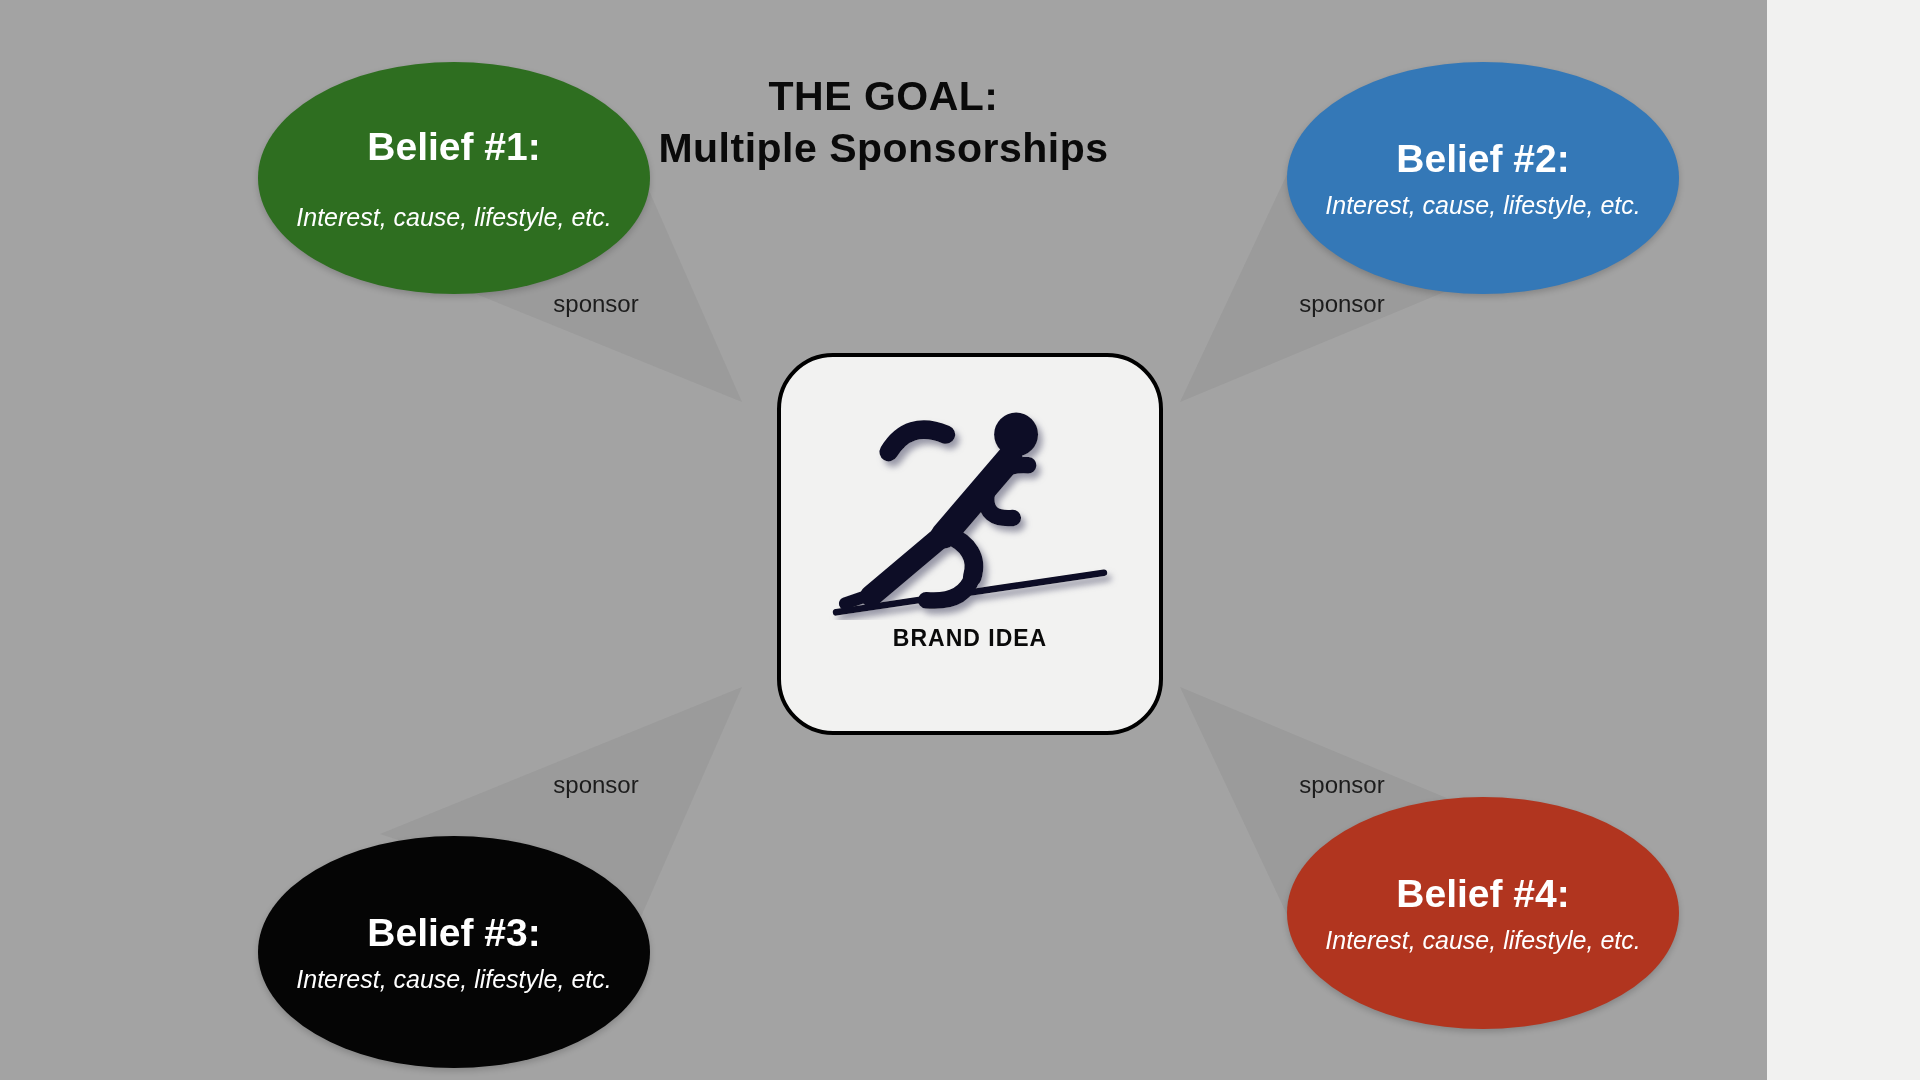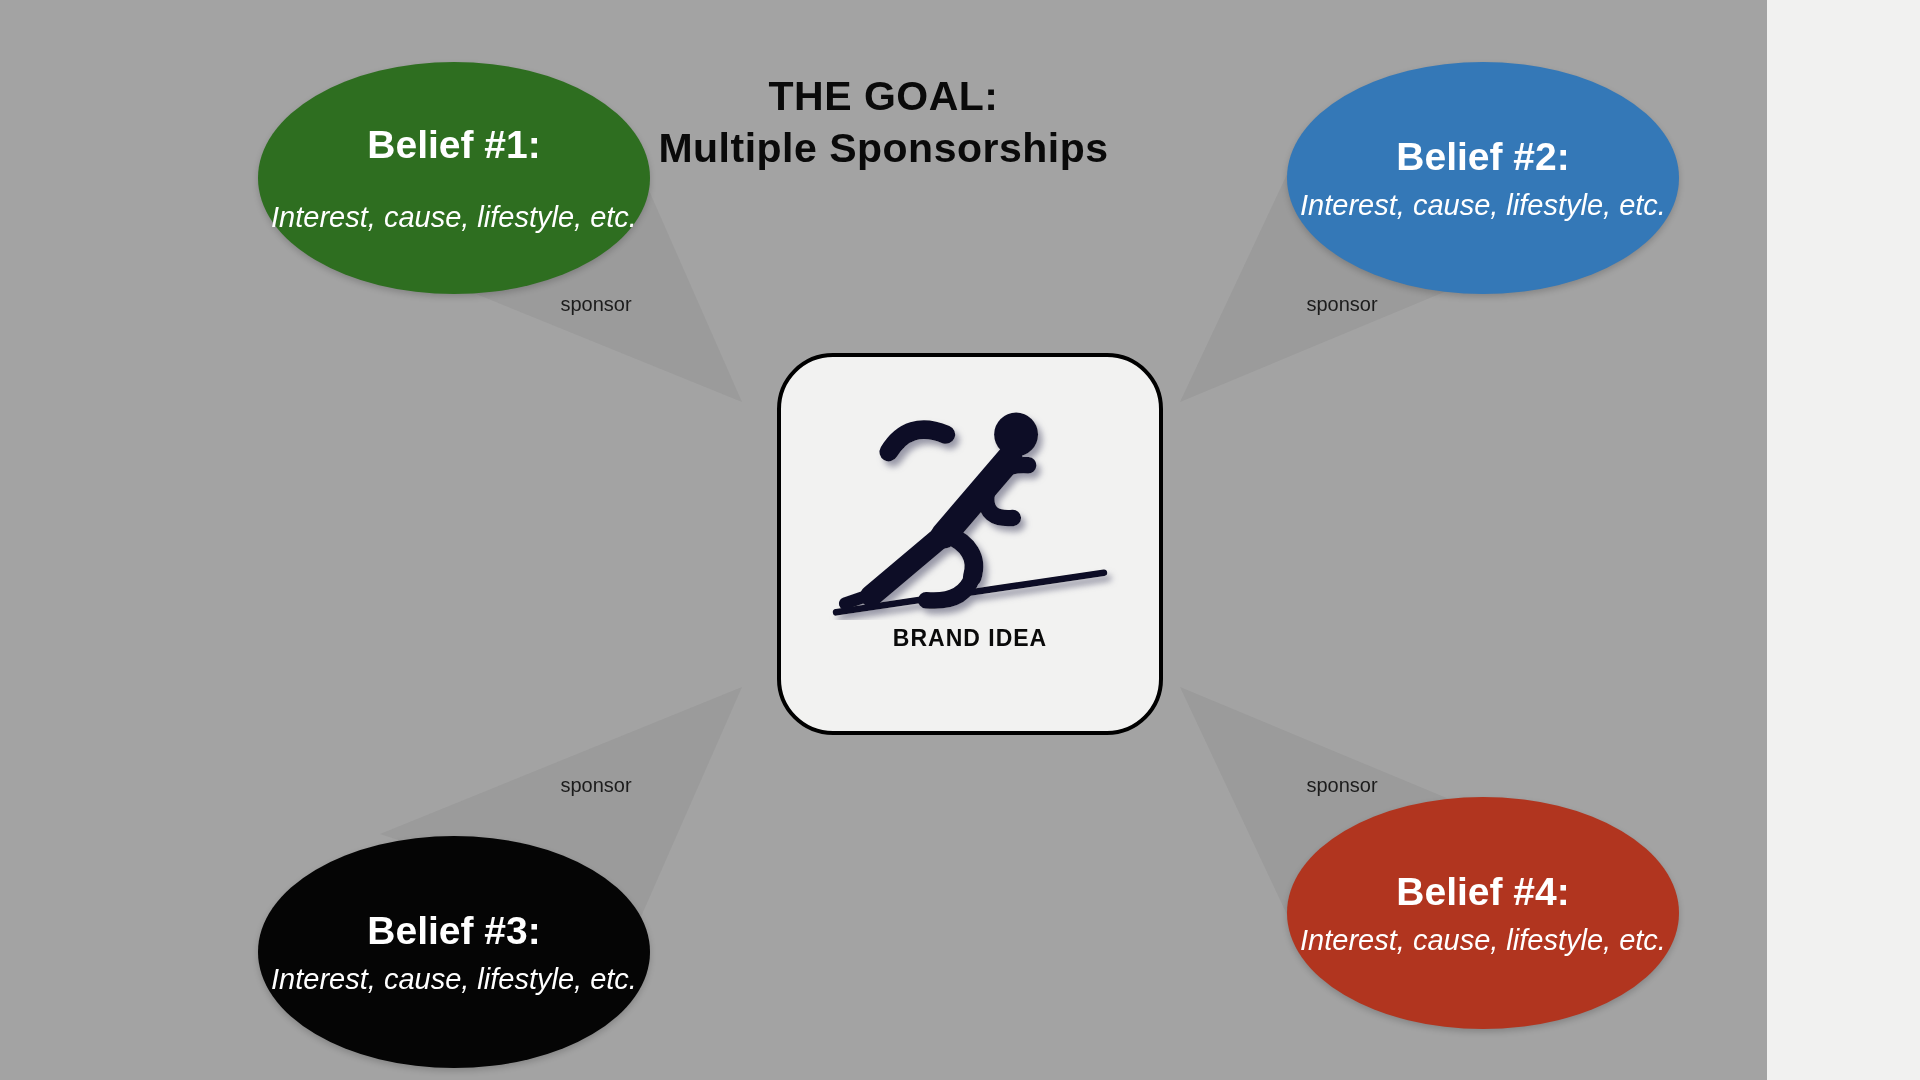--- a/index.html
+++ b/index.html
@@ -44,30 +44,30 @@
     text-align: center;
     box-shadow: 0 3px 6px rgba(0,0,0,0.18);
   }
   .bubble .heading {
     font-weight: bold;
     font-size: 39px;
     margin-bottom: 10px;
   }
   .bubble .subtext {
     font-style: italic;
-    font-size: 29px;
+    font-size: 25px;
   }
   .bubble.pos-1 { left: 258px; top: 62px; gap: 24px; }
   .bubble.pos-2 { left: 1287px; top: 62px; }
   .bubble.pos-3 { left: 258px; top: 836px; }
   .bubble.pos-4 { left: 1287px; top: 797px; }
   .sponsor {
     position: absolute;
     transform: translate(-50%, -50%);
-    font-size: 20px;
+    font-size: 24px;
     color: #1c1c1c;
     white-space: nowrap;
   }
   .sponsor.sp-1 { left: 596px;  top: 304px; }
   .sponsor.sp-2 { left: 1342px; top: 304px; }
   .sponsor.sp-3 { left: 596px;  top: 785px; }
   .sponsor.sp-4 { left: 1342px; top: 785px; }
   .center-box {
     position: absolute;
     left: 777px;

